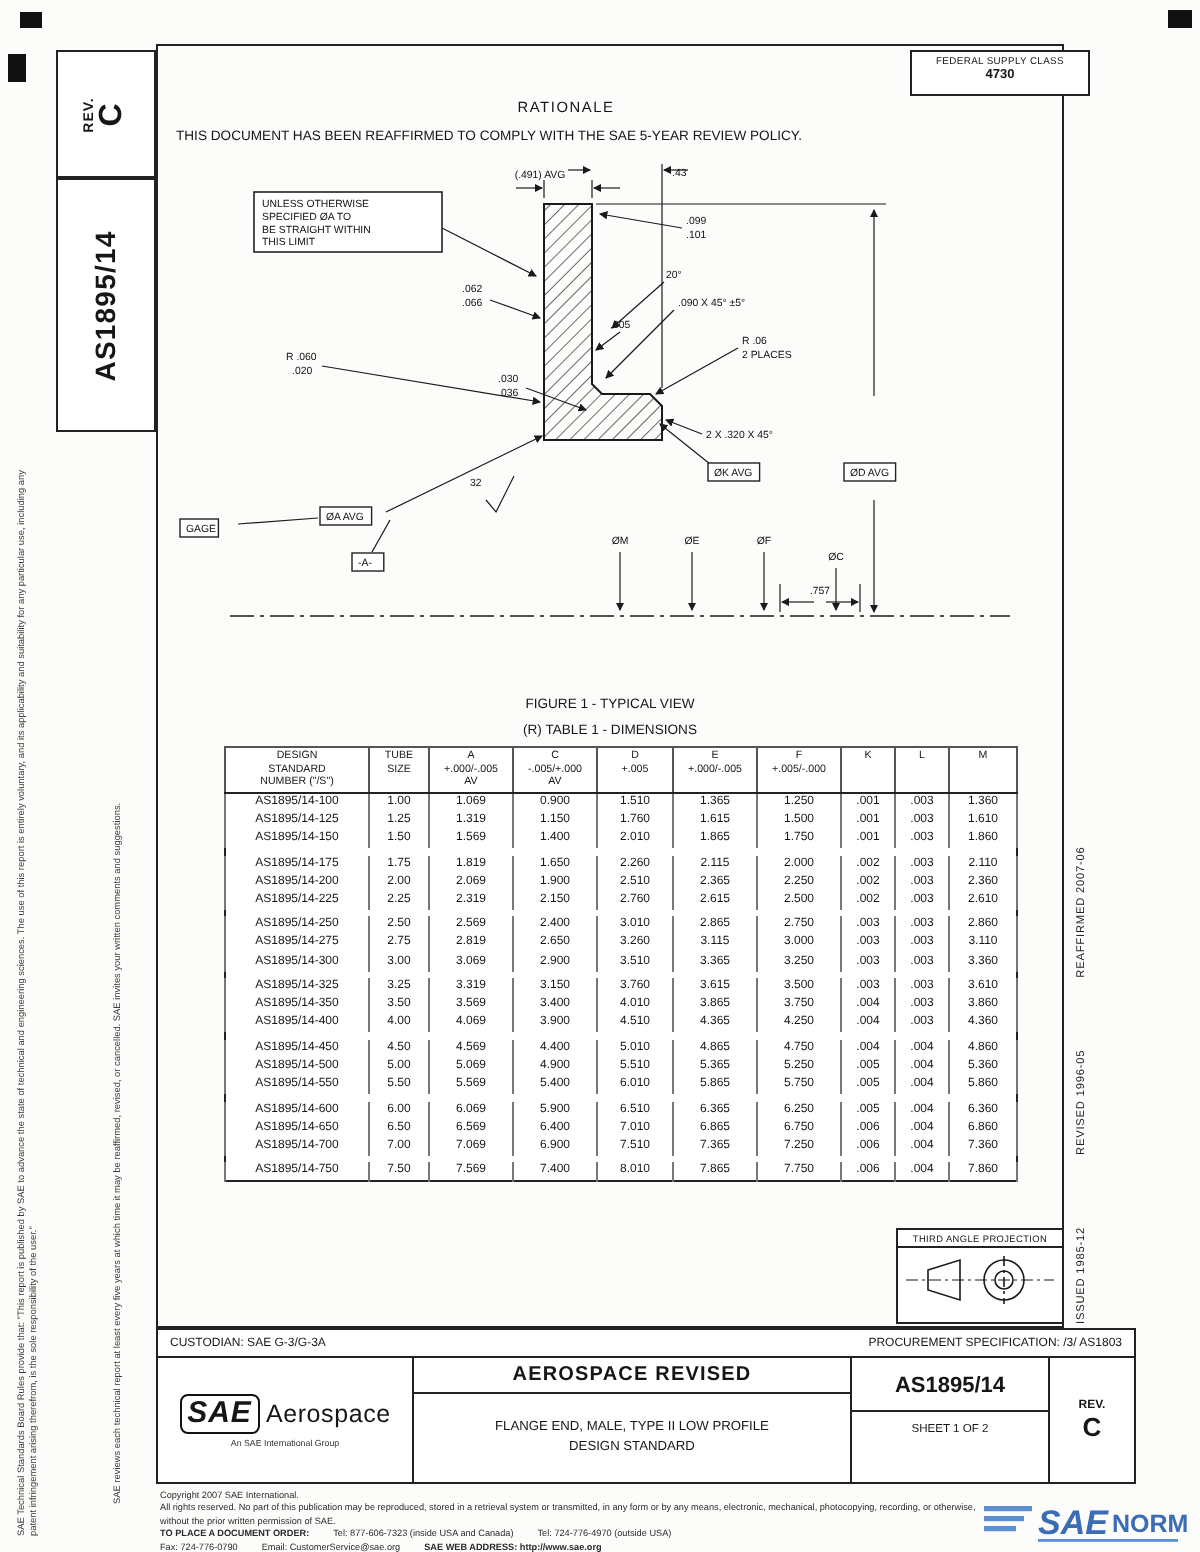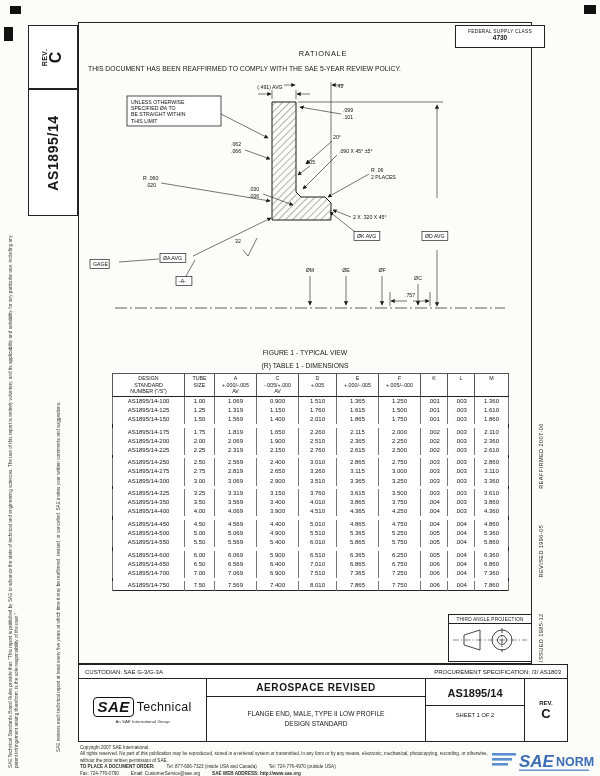--- a/index.html
+++ b/index.html
@@ -28,21 +28,21 @@
   #legal-left-inner { left:56px; top:752px; width:516px; }
   #dates { position:absolute; left:538px; top:662px; width:292px; transform-origin:0 0; transform:rotate(-90deg);
            display:flex; gap:36px; font-size:5.6px; letter-spacing:.4px; white-space:nowrap; color:#222; }
 
   .fscbox { position:absolute; left:455px; top:25px; width:90px; height:23px; border:1.2px solid #222;
             background:#fff; text-align:center; }
   .fscbox .t1 { font-size:4.9px; margin-top:2.5px; letter-spacing:.2px; }
   .fscbox .t2 { font-size:6.5px; font-weight:bold; }
 
   .rationale { position:absolute; left:78px; top:49px; width:410px; text-align:center;
-               font-size:7.4px; letter-spacing:.8px;margin-left:40px; }
+               font-size:7.4px; letter-spacing:.8px; }
   .reaffirm  { position:absolute; left:88px; top:65px; width:436px; font-size:6.8px; }
 
   #figure { position:absolute; left:85px; top:80px; }
   #figure svg text { font-size:5.2px; font-family:"Liberation Sans", sans-serif; fill:#111; }
   #figure .dim { stroke:#1a1a1a; stroke-width:0.6; fill:none; }
   #figure .part { fill:url(#hatch); stroke:#1a1a1a; stroke-width:1; }
   #figure .cl { stroke:#1a1a1a; stroke-width:0.7; stroke-dasharray:12 3 2 3; }
   #figure .notebox { fill:#fff; stroke:#222; stroke-width:0.8; }
   #figure .notetext text, #fig-note-lines text { font-size:4.7px; }
 
@@ -552,21 +552,21 @@
 
   <div class="custbar">
     <span>CUSTODIAN: SAE G-3/G-3A</span>
     <span>PROCUREMENT SPECIFICATION: /3/ AS1803</span>
   </div>
 
   <div class="tblock">
     <div class="tcell logo-cell">
       <div class="logo-row">
         <span class="sae-badge">SAE</span>
-        <span class="aero-word">Technical</span>
+        <span class="aero-word">Aerospace</span>
       </div>
       <div class="logo-tag">An SAE International Group</div>
     </div>
     <div class="tcell center-cell">
       <div class="kind">AEROSPACE REVISED</div>
       <div class="ttl">
         <div>FLANGE END, MALE, TYPE II LOW PROFILE</div>
         <div>DESIGN STANDARD</div>
       </div>
     </div>

